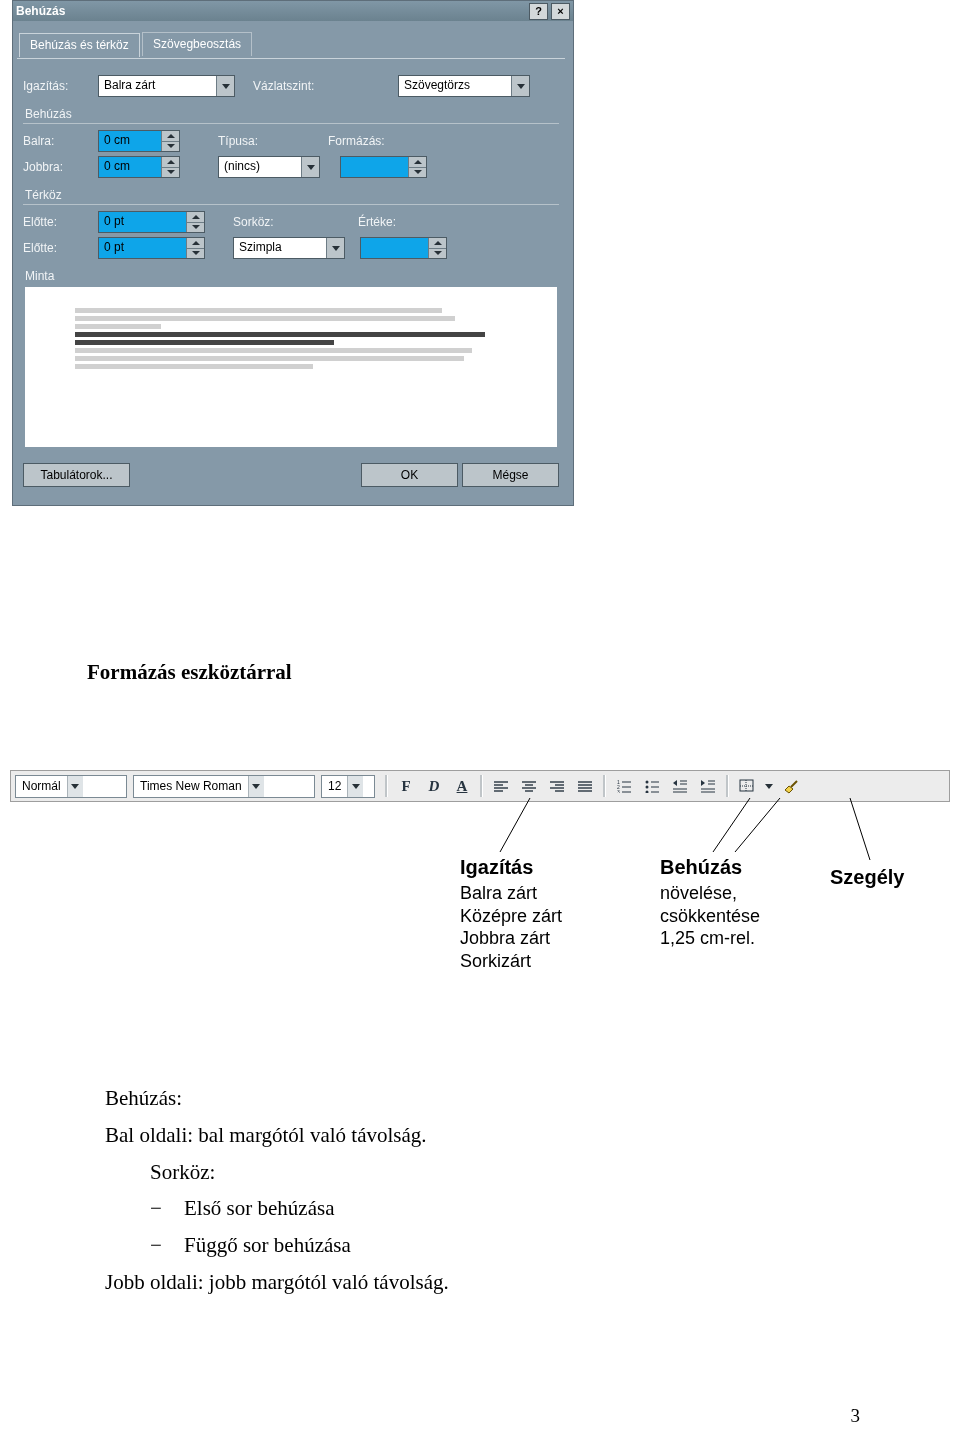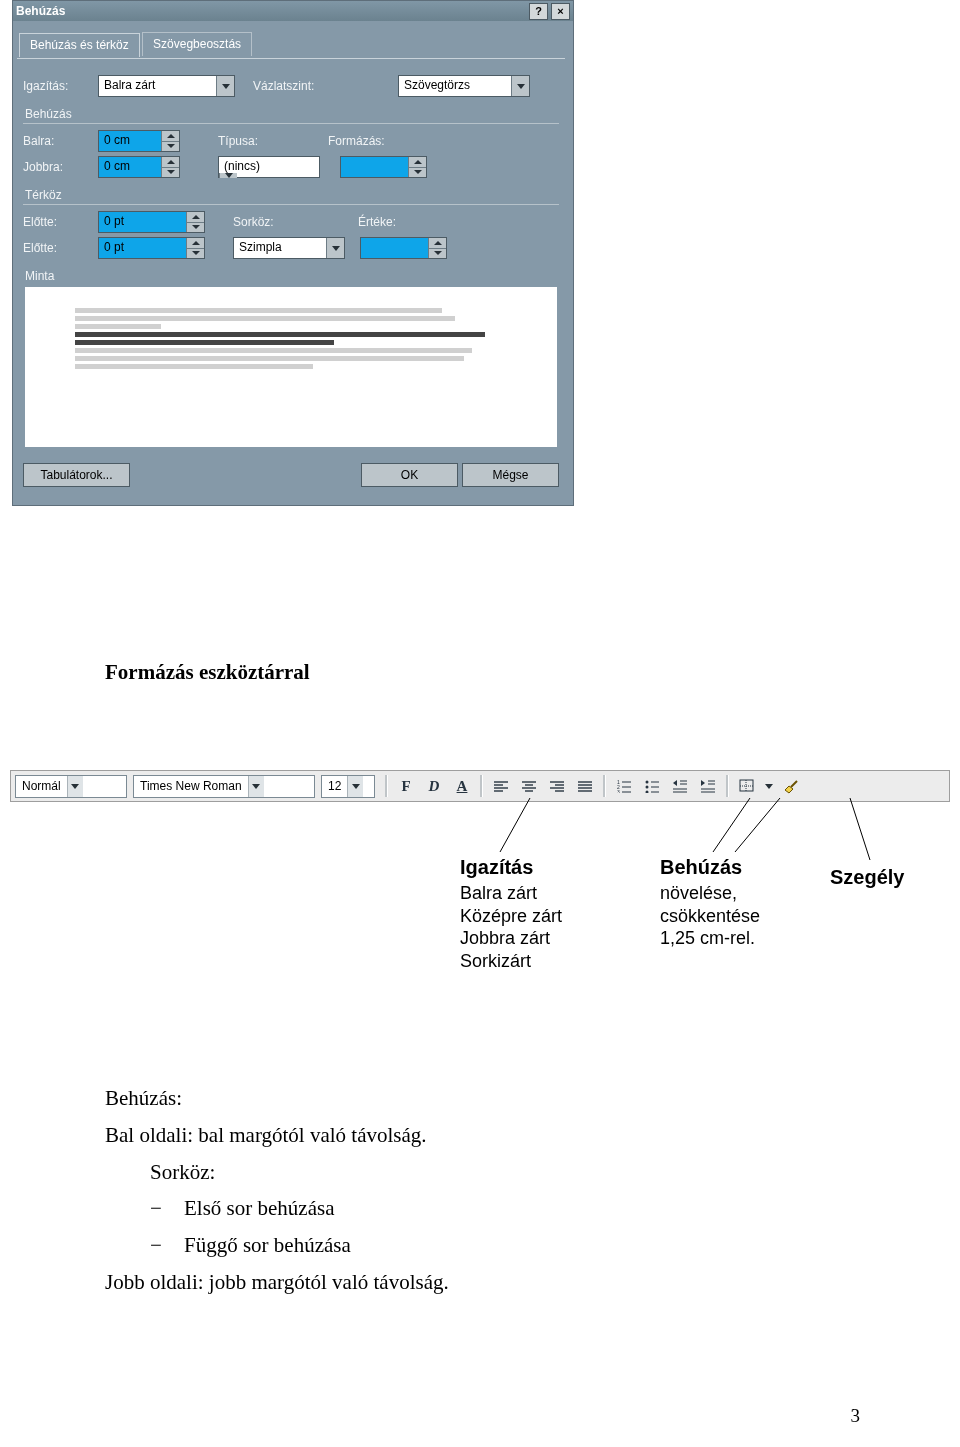--- a/index.html
+++ b/index.html
@@ -43,21 +43,21 @@
   .preview{background:#fff;margin:4px 2px 8px 2px;height:160px;padding:18px 50px;box-sizing:border-box;}
   .pv-line{height:5px;background:#d0d0d0;margin:3px 0;}
   .pv-line.dark{background:#444;}
 
   .dlg-footer{display:flex;padding:4px 6px 8px 6px;gap:4px;}
   .dlg-footer .sp{flex:1;}
   .dbtn{background:#bcc5ca;color:#000;border:1px solid #4c5b64;padding:4px 0;font-size:12px;font-family:Tahoma,Arial,sans-serif;text-align:center;}
   .dbtn.wide{width:95px;}
 
   
-  .doc{position:absolute;left:105px;top:650px;width:780px;}
+  .doc{position:absolute;left:87px;top:650px;width:780px;}
   .doc .h{font-weight:700;font-size:21px;margin:10px 0 40px 0;}
 
   
   .toolbar{position:absolute;left:10px;top:770px;right:10px;height:30px;background:#ececec;border:1px solid #9e9e9e;display:flex;align-items:center;padding:0 4px;font-family:Tahoma,Arial,sans-serif;font-size:12px;color:#000;white-space:nowrap;}
   .tb-combo{display:flex;align-items:center;background:#fff;border:1px solid #7b8a94;height:21px;margin-right:6px;}
   .tb-combo .val{padding:0 6px;font-size:12px;line-height:21px;}
   .tb-combo .drop{width:15px;height:100%;background:#dfe4e7;border-left:1px solid #aab3b9;display:flex;align-items:center;justify-content:center;}
   .tb-btn{width:24px;height:23px;display:flex;align-items:center;justify-content:center;border:1px solid transparent;margin:0 1px;}
   .tb-sep{width:2px;height:22px;background:#c0c5c8;margin:0 4px;border-right:1px solid #fff;}
   .ico{font-family:"Times New Roman",serif;font-size:15px;font-weight:700;color:#273440;}
@@ -155,21 +155,21 @@
                 <div class="a">
                   <div class="tri-up"></div>
                 </div>
                 <div class="a">
                   <div class="mini-down"></div>
                 </div>
               </div>
           </div>
         </div>
         <div style="width:30px;"></div>
-        <div class="combo" style="width:100px;flex-direction:column;">
+        <div class="combo" style="width:100px;">
           <div class="val">(nincs)</div>
           <div class="drop">
               <div class="tri-down"></div>
             </div>
         </div>
         <div style="width:20px;"></div>
         <div class="spin" style="width:85px;">
           <div class="val"></div>
           <div class="arrows">
               <div class="a">

